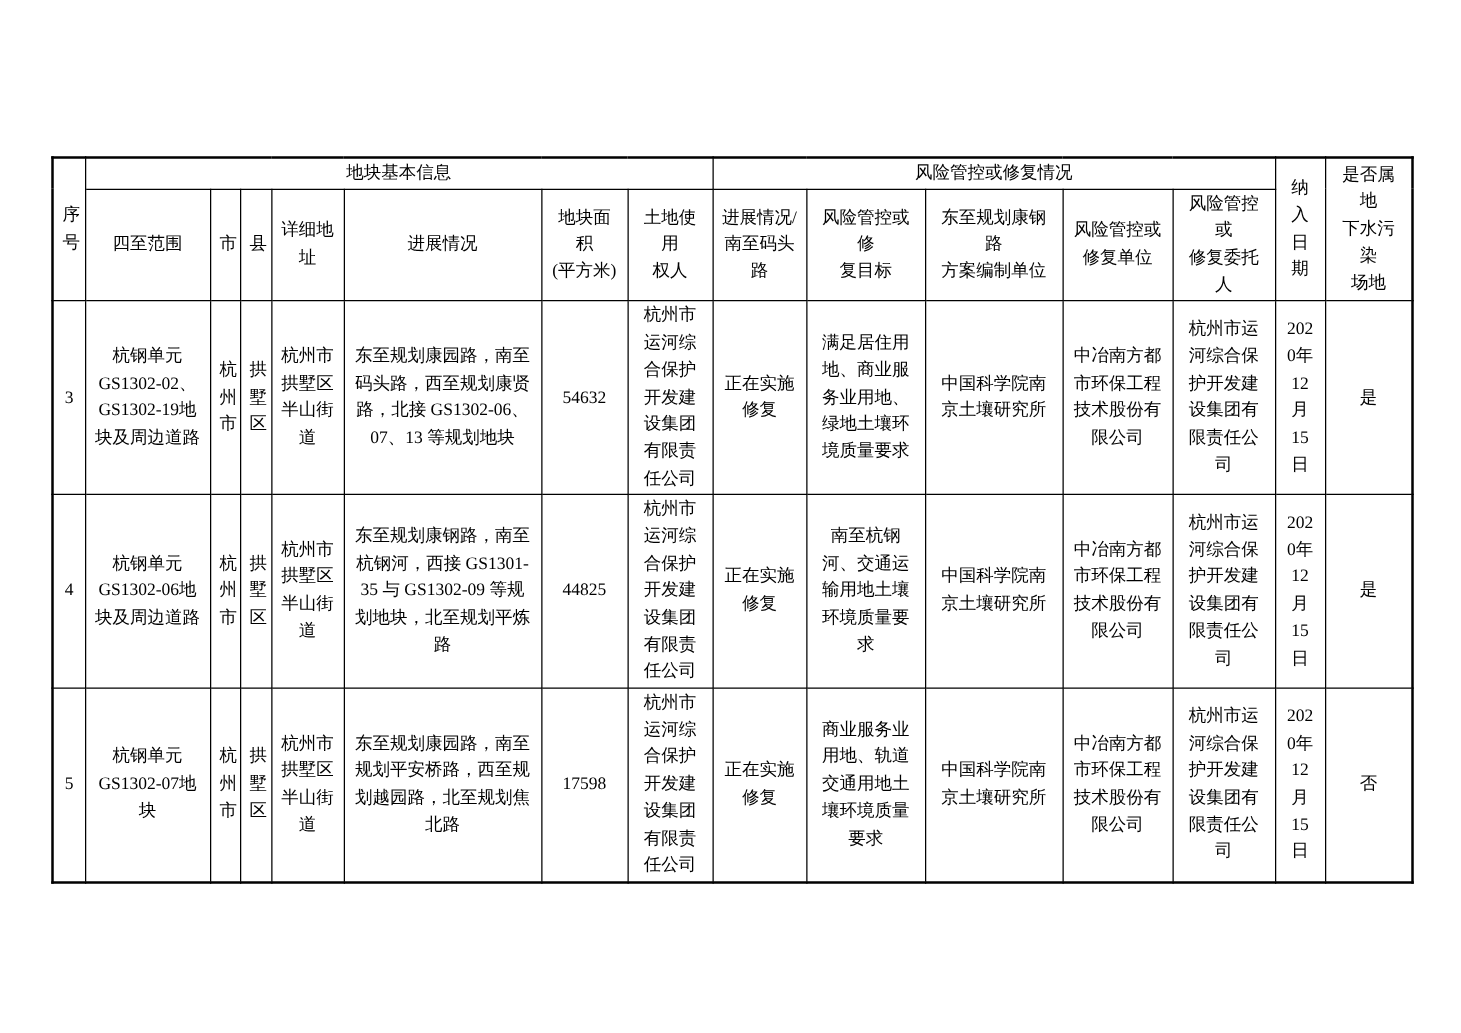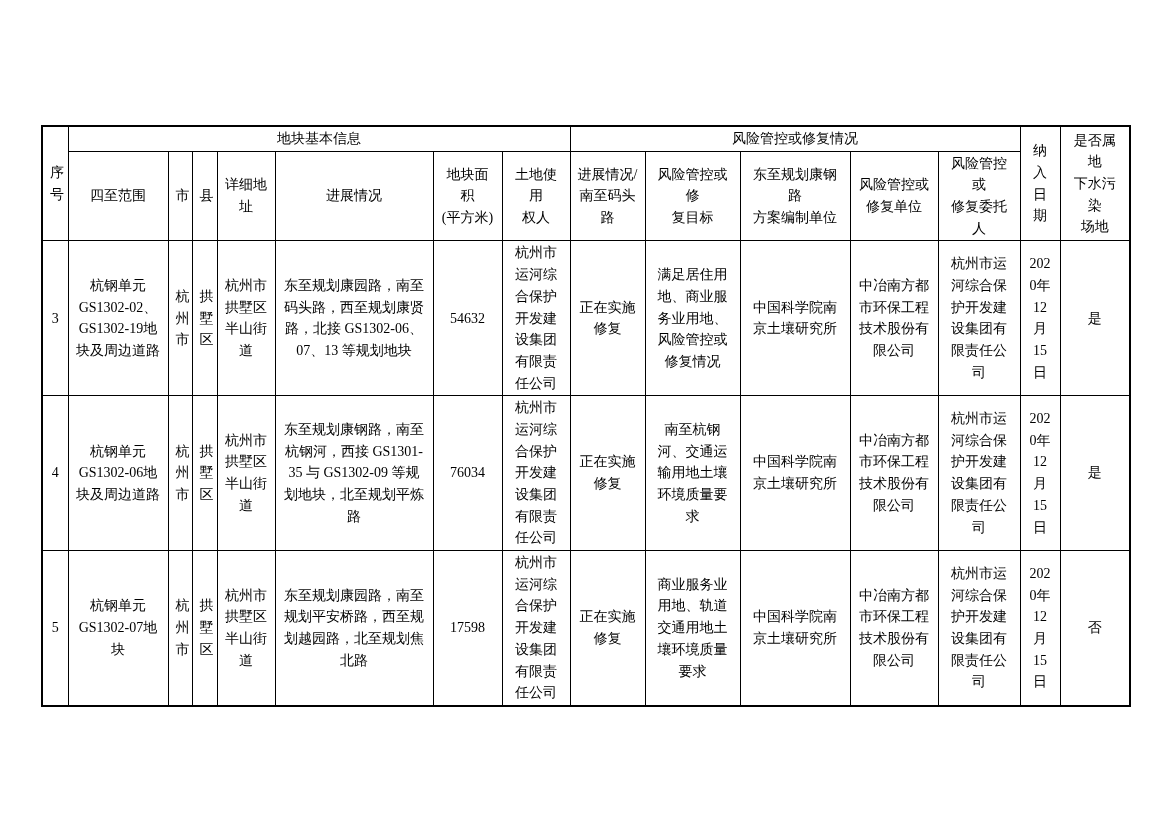--- a/index.html
+++ b/index.html
@@ -100,35 +100,35 @@
       <tr class="row-a">
         <td>3</td>
         <td>杭钢单元GS1302-02、GS1302-19地块及周边道路</td>
         <td>杭州市</td>
         <td>拱墅区</td>
         <td>杭州市拱墅区半山街道</td>
         <td>东至规划康园路，南至码头路，西至规划康贤路，北接 GS1302-06、07、13 等规划地块</td>
         <td>54632</td>
         <td>杭州市运河综合保护开发建设集团有限责任公司</td>
         <td>正在实施修复</td>
-        <td>满足居住用地、商业服务业用地、风险管控或修复情况</td>
+        <td>满足居住用地、商业服务业用地、绿地土壤环境质量要求</td>
         <td>中国科学院南京土壤研究所</td>
         <td>中冶南方都市环保工程技术股份有限公司</td>
         <td>杭州市运河综合保护开发建设集团有限责任公司</td>
         <td>2020年12月15日</td>
         <td>是</td>
       </tr>
       <tr class="row-b">
         <td>4</td>
         <td>杭钢单元GS1302-06地块及周边道路</td>
         <td>杭州市</td>
         <td>拱墅区</td>
         <td>杭州市拱墅区半山街道</td>
         <td>东至规划康钢路，南至杭钢河，西接 GS1301-35 与 GS1302-09 等规划地块，北至规划平炼路</td>
-        <td>76034</td>
+        <td>44825</td>
         <td>杭州市运河综合保护开发建设集团有限责任公司</td>
         <td>正在实施修复</td>
         <td>南至杭钢河、交通运输用地土壤环境质量要求</td>
         <td>中国科学院南京土壤研究所</td>
         <td>中冶南方都市环保工程技术股份有限公司</td>
         <td>杭州市运河综合保护开发建设集团有限责任公司</td>
         <td>2020年12月15日</td>
         <td>是</td>
       </tr>
       <tr class="row-c">

